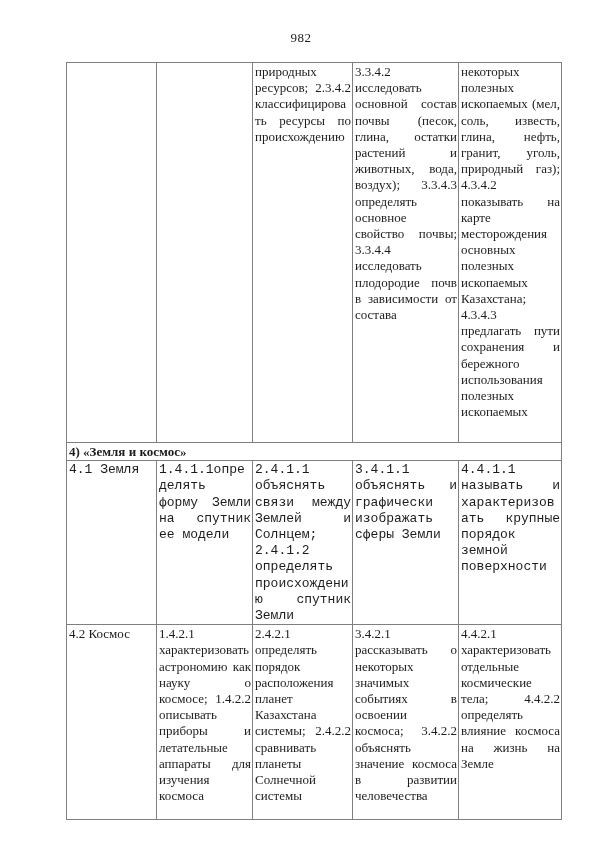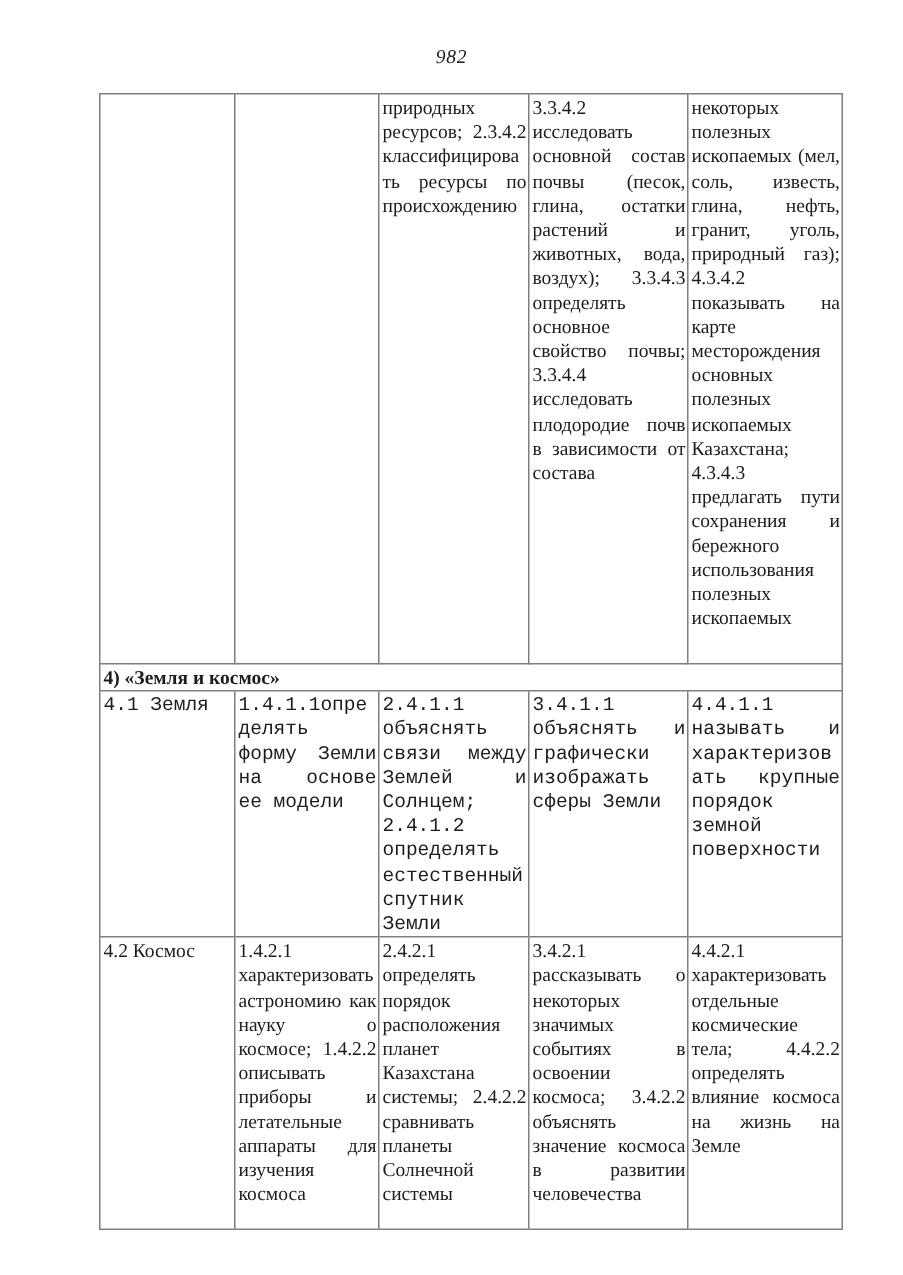--- a/index.html
+++ b/index.html
@@ -16,21 +16,20 @@
   }
   .page-number {
     position: absolute;
     top: 30px;
     left: 0;
     width: 602px;
     text-align: center;
     font-size: 13px;
     line-height: 15px;
     letter-spacing: 0.5px;
-    font-style: italic;
   }
   table.doc-table {
     position: absolute;
     left: 66px;
     top: 62px;
     border-collapse: collapse;
     table-layout: fixed;
   }
   table.doc-table td {
     border: 1px solid #7f7f7f;
@@ -84,22 +83,22 @@
       <td></td>
       <td>природных ресурсов; 2.3.4.2 классифицировать ресурсы по происхождению</td>
       <td>3.3.4.2 исследовать основной состав почвы (песок, глина, остатки растений и животных, вода, воздух); 3.3.4.3 определять основное свойство почвы; 3.3.4.4 исследовать плодородие почв в зависимости от состава</td>
       <td>некоторых полезных ископаемых (мел, соль, известь, глина, нефть, гранит, уголь, природный газ); 4.3.4.2 показывать на карте месторождения основных полезных ископаемых Казахстана; 4.3.4.3 предлагать пути сохранения и бережного использования полезных ископаемых</td>
     </tr>
     <tr class="row-section">
       <td class="section-cell" colspan="5">4) «Земля и космос»</td>
     </tr>
     <tr class="row-zemlya">
       <td class="topic-cell">4.1 Земля</td>
-      <td>1.4.1.1определять форму Земли на основе ее модели</td>
-      <td>2.4.1.1 объяснять связи между Землей и Солнцем; 2.4.1.2 определять естественный спутник Земли</td>
+      <td>1.4.1.1определять форму Земли на спутник ее модели</td>
+      <td>2.4.1.1 объяснять связи между Землей и Солнцем; 2.4.1.2 определять происхождению спутник Земли</td>
       <td>3.4.1.1 объяснять и графически изображать сферы Земли</td>
       <td>4.4.1.1 называть и характеризовать крупные порядок земной поверхности</td>
     </tr>
     <tr class="row-kosmos">
       <td class="topic-cell">4.2 Космос</td>
       <td>1.4.2.1 характеризовать астрономию как науку о космосе; 1.4.2.2 описывать приборы и летательные аппараты для изучения космоса</td>
       <td>2.4.2.1 определять порядок расположения планет Казахстана системы; 2.4.2.2 сравнивать планеты Солнечной системы</td>
       <td>3.4.2.1 рассказывать о некоторых значимых событиях в освоении космоса; 3.4.2.2 объяснять значение космоса в развитии человечества</td>
       <td>4.4.2.1 характеризовать отдельные космические тела; 4.4.2.2 определять влияние космоса на жизнь на Земле</td>
     </tr>

